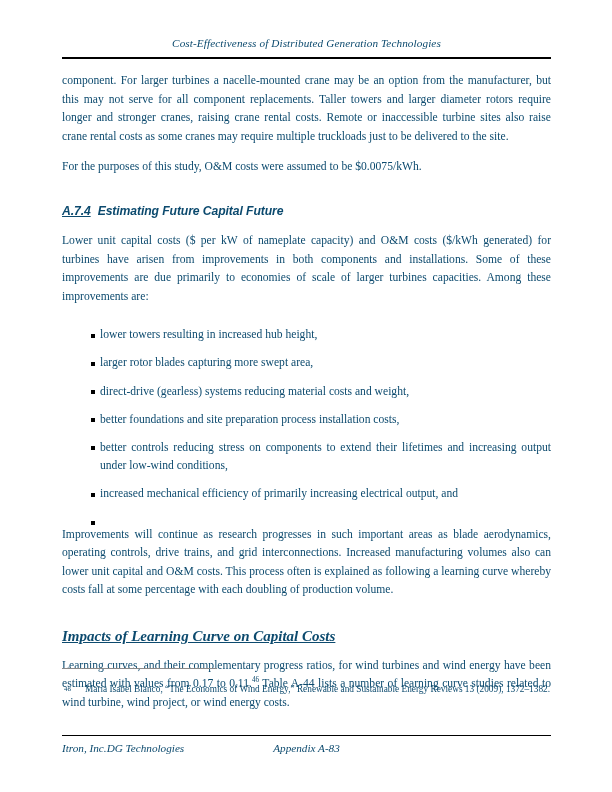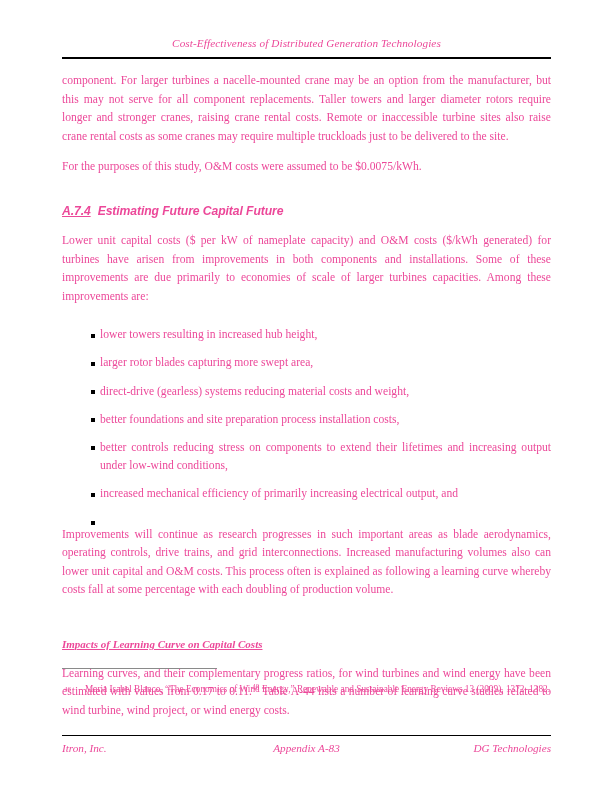--- a/index.html
+++ b/index.html
@@ -8,21 +8,21 @@
     padding: 0;
     background: #ffffff;
   }
   .page {
     position: relative;
     width: 612px;
     height: 792px;
     background: #ffffff;
     overflow: hidden;
     font-family: "Liberation Serif", "DejaVu Serif", serif;
-    color: #ec4899;
+    color: #0c4a6e;
     box-sizing: border-box;
   }
 
   
   .running-header {
     position: absolute;
     left: 62px;
     top: 36px;
     width: 489px;
   }
@@ -71,25 +71,25 @@
     font-weight: bold;
     font-style: italic;
     font-size: 12.2px;
     line-height: 17px;
     letter-spacing: -0.1px;
   }
   h2.section-heading .sec-num { margin-right: 7px; text-decoration: underline; }
 
   
   h3.sub-heading {
-    margin: 12px 0 12px 0;
+    margin: 4px 0 12px 0;
     font-family: "Liberation Serif", "DejaVu Serif", serif;
     font-weight: bold;
     font-style: italic;
-    font-size: 11px;
+    font-size: 15px;
     line-height: 17px;
     text-decoration: underline;
     display: inline-block;
   }
   .sub-heading-wrap { display: block; }
 
   
   ul.bullet-list {
     list-style: none;
     margin: 0 0 6px 0;
@@ -156,21 +156,20 @@
     width: 489px;
     height: 0;
     border-top: 1.6px solid #000000;
   }
   .running-footer {
     position: absolute;
     left: 62px;
     top: 741px;
     width: 489px;
     display: flex;
-    justify-content: space-between;
     align-items: baseline;
     font-style: italic;
     font-size: 11.2px;
     line-height: 15px;
   }
   .running-footer .footer-center {
     position: absolute;
     left: 0;
     right: 0;
     text-align: center;

